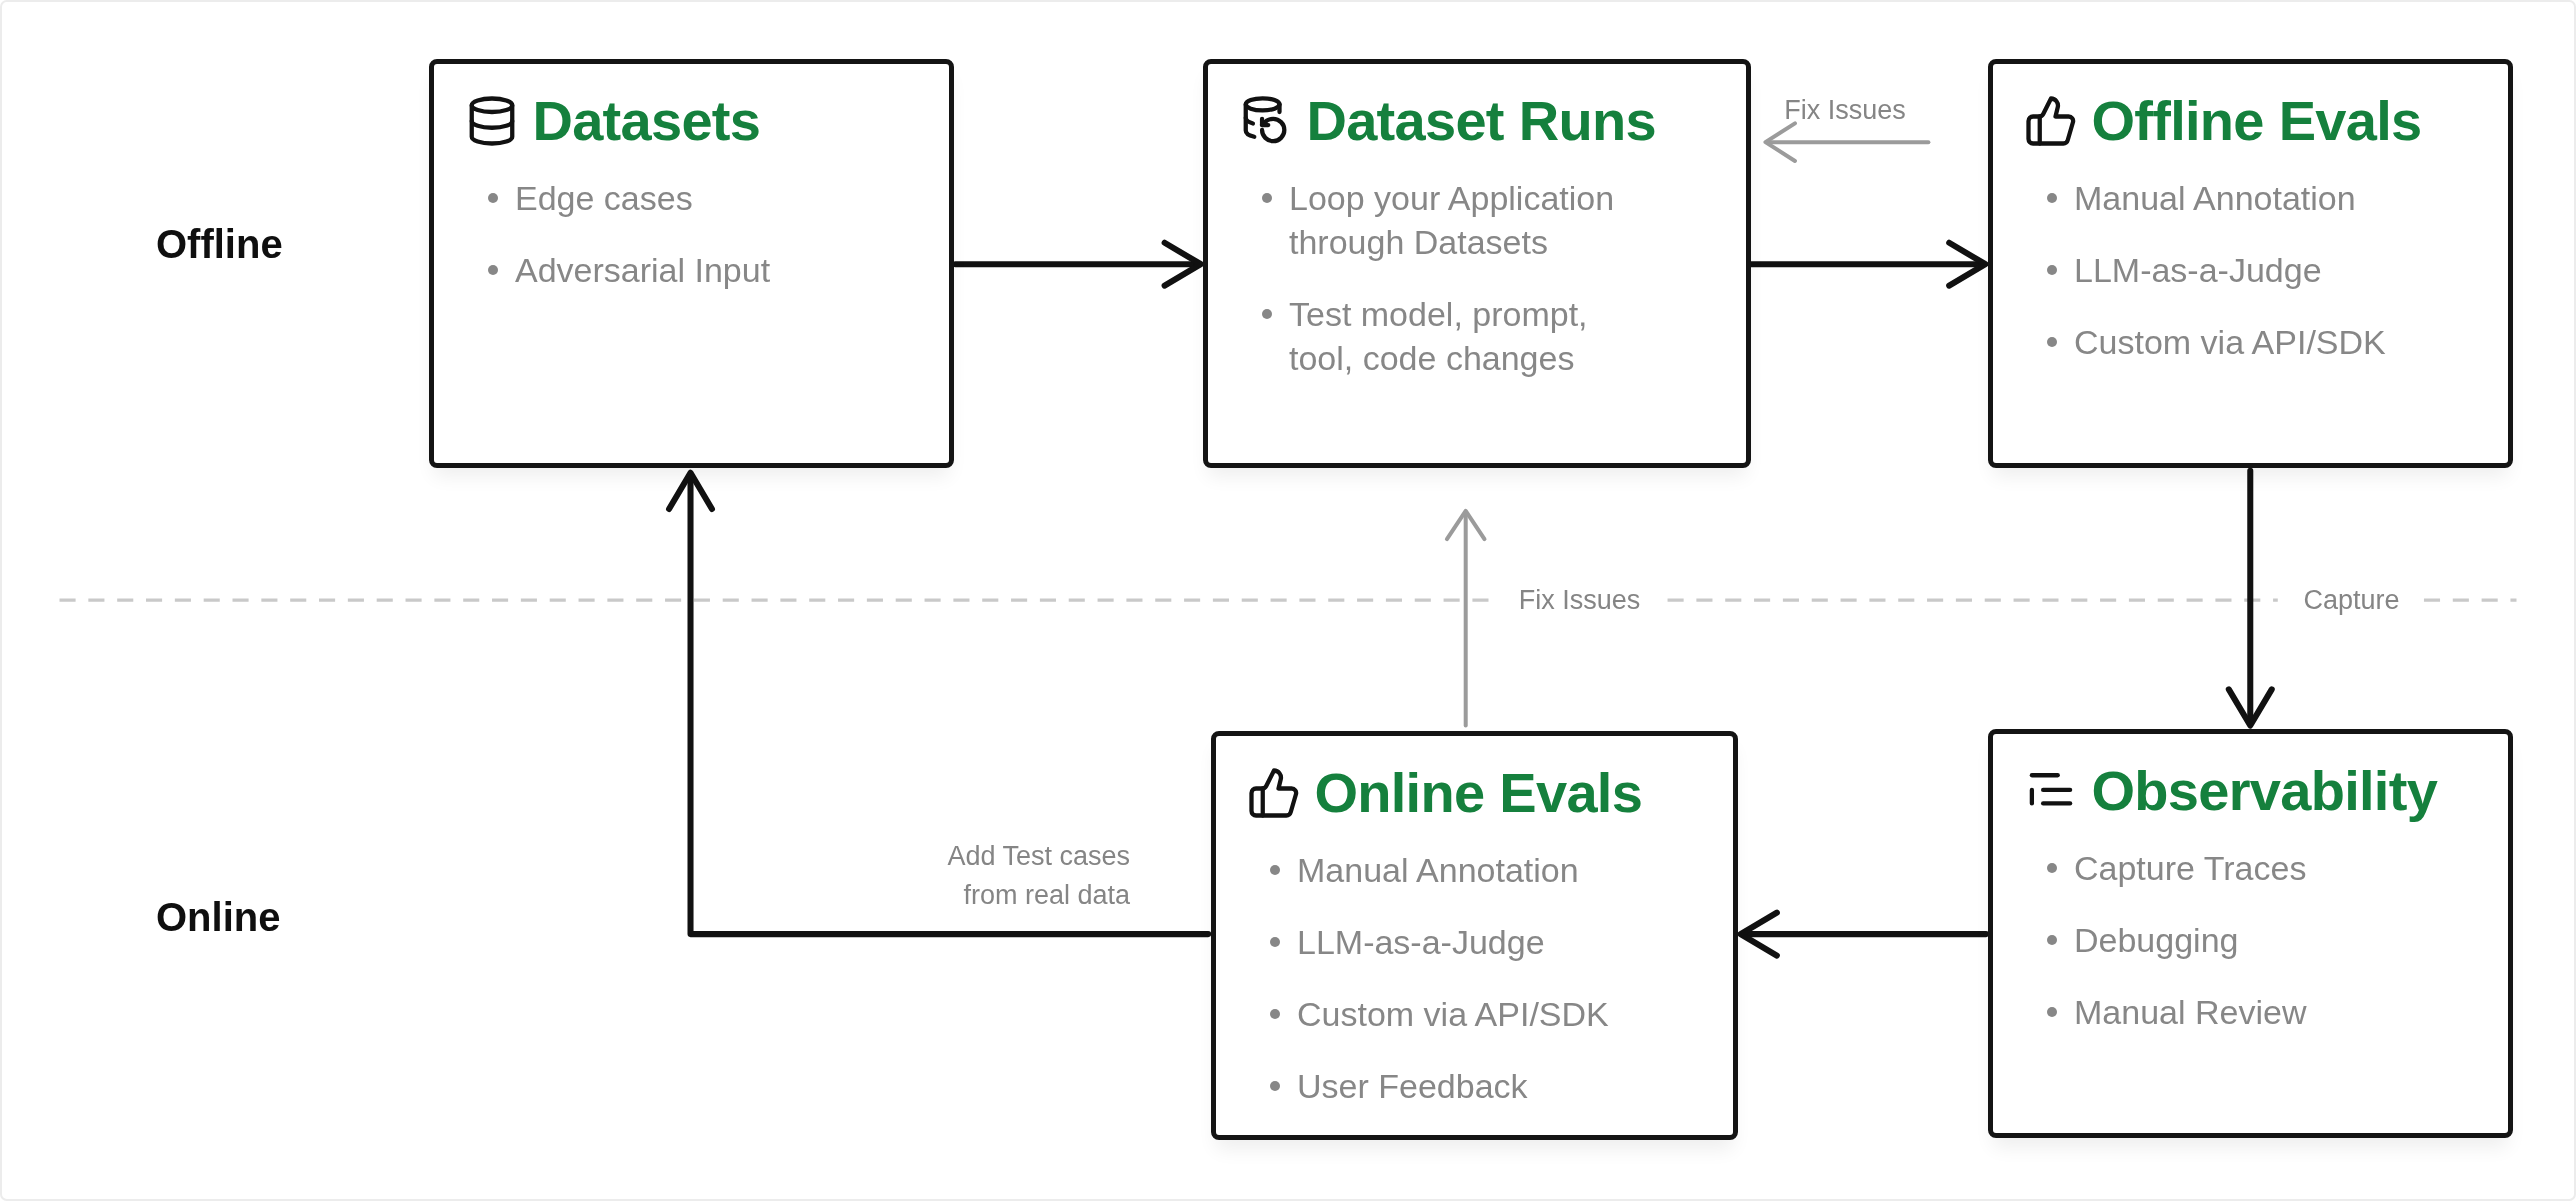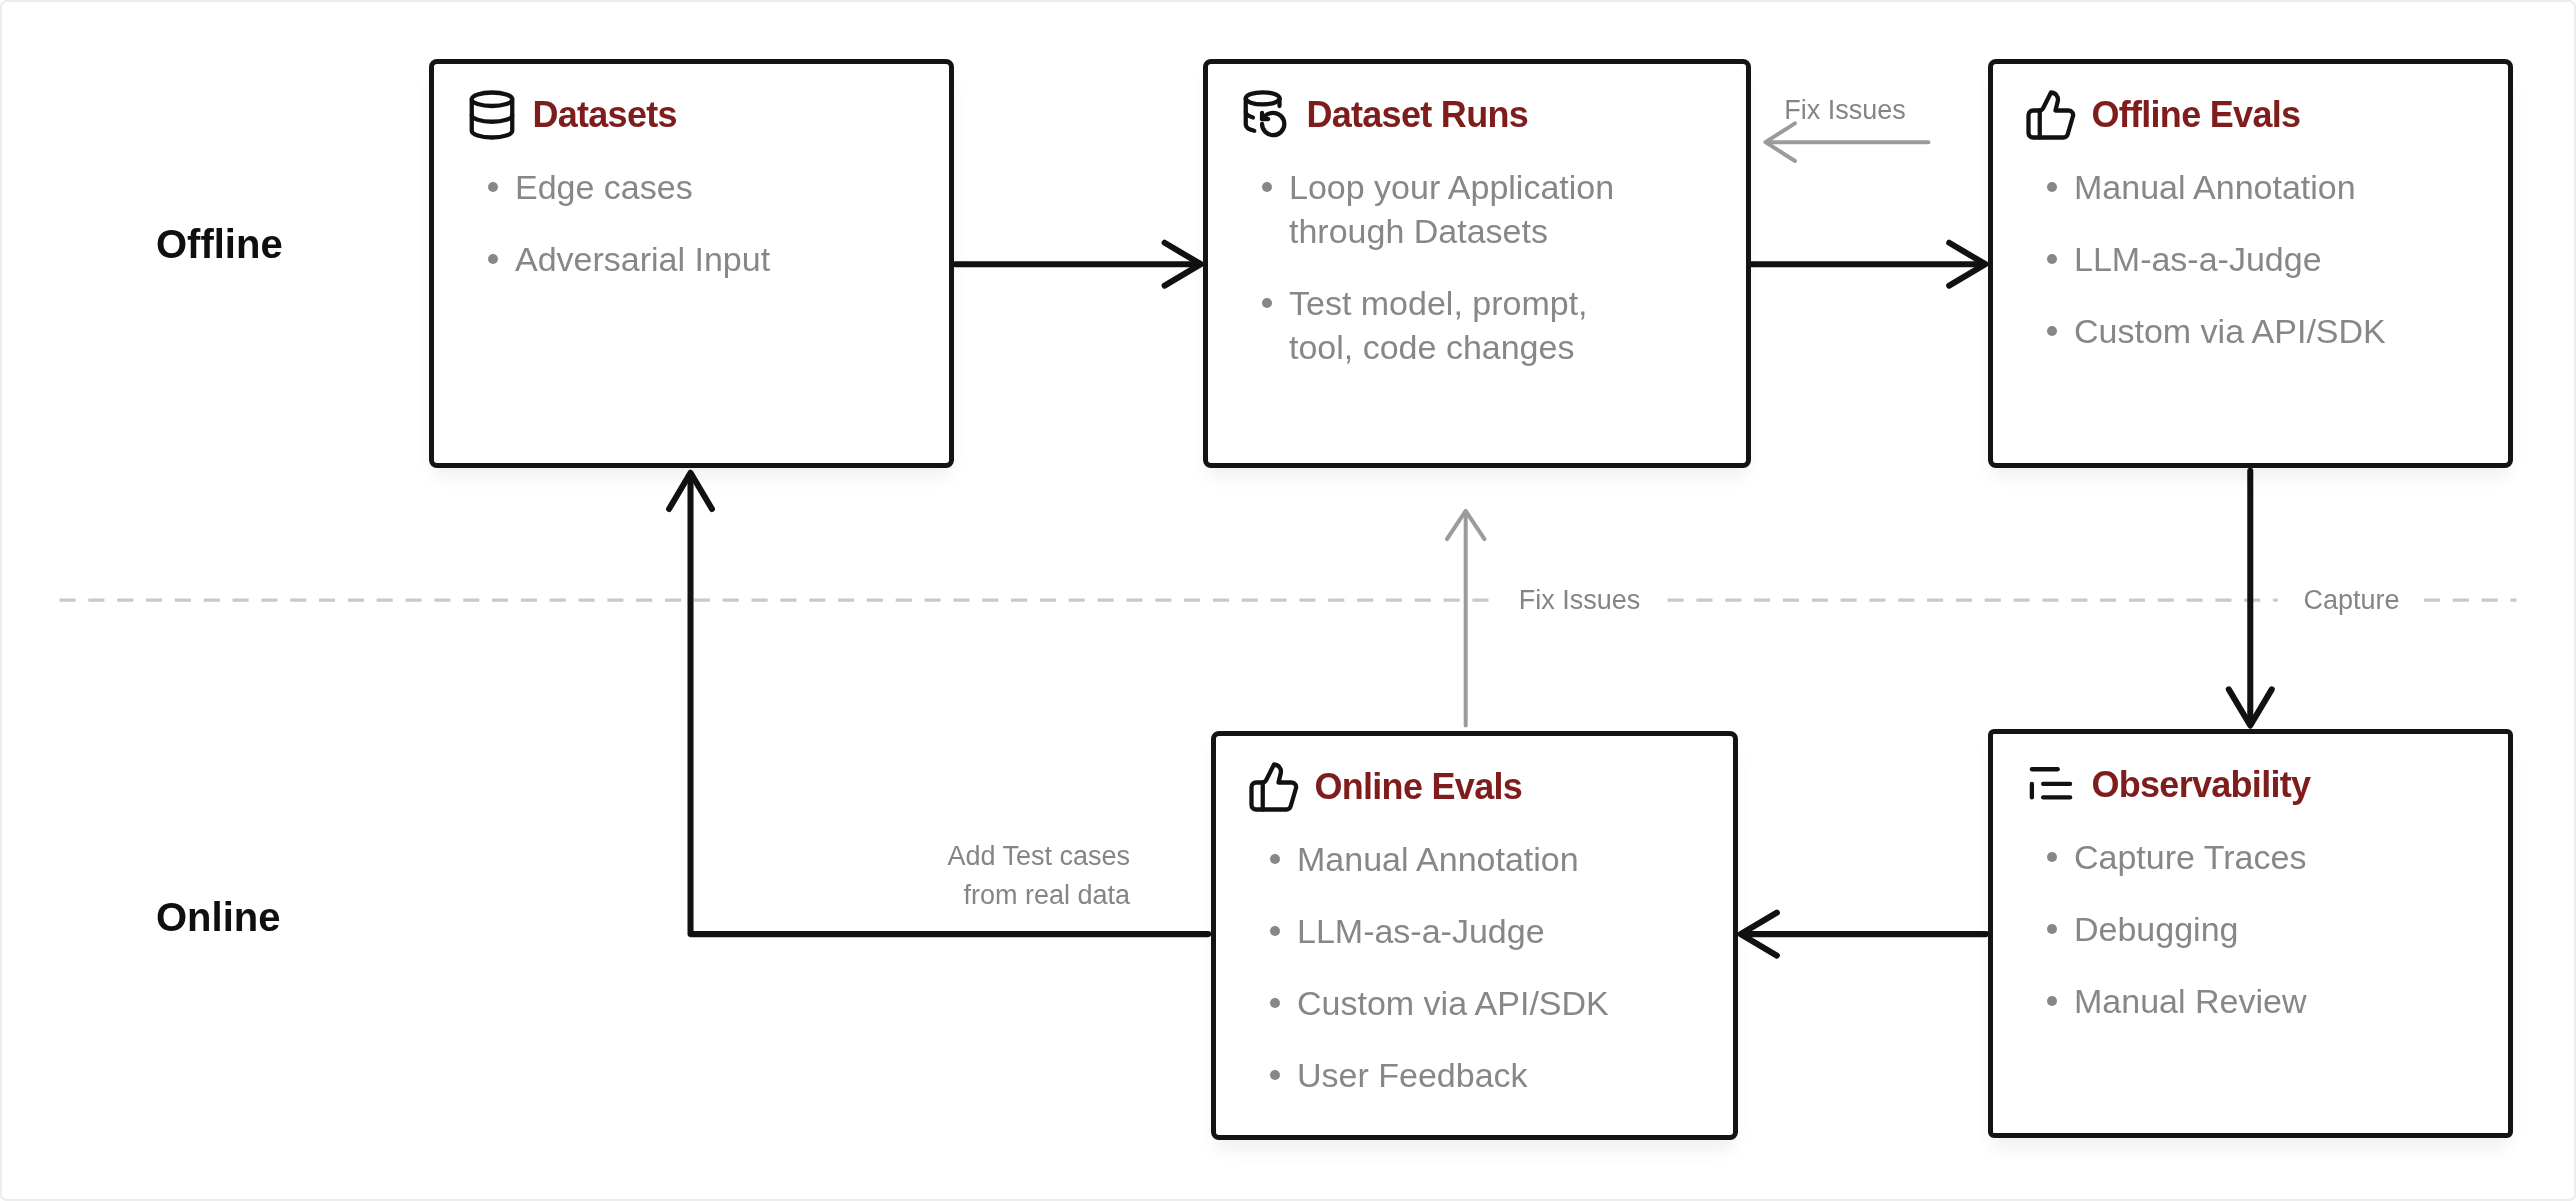--- a/index.html
+++ b/index.html
@@ -27,21 +27,21 @@
     box-shadow:0 13.4px 19px -5.4px rgba(0,0,0,0.07);
     z-index:2;
   }
   .box-title-row{
     display:flex;align-items:center;gap:13.4px;
     padding:24px 29.5px 0 31px;
   }
   .box-icon{width:54px;height:54px;flex:0 0 auto;color:#111111;}
   .box-icon svg{width:100%;height:100%;display:block;}
   .box-title{
-    font-size:36px;font-weight:700;color:#7f1d1d;
+    font-size:56px;font-weight:700;color:#15803d;
     letter-spacing:-0.7px;white-space:nowrap;
   }
   .bullets{
     list-style:none;
     margin:23px 0 0 0;
     padding:0 27px 0 81px;
   }
   .bullets li{
     position:relative;
     font-size:34px;line-height:44px;
@@ -194,21 +194,21 @@
       <span class="box-title">Online Evals</span>
     </div>
     <ul class="bullets">
       <li>Manual Annotation</li>
       <li>LLM-as-a-Judge</li>
       <li>Custom via API/SDK</li>
       <li>User Feedback</li>
     </ul>
   </div>
 
-  <div class="box" style="left:1988px;top:729px;width:525px;height:409px;border-radius:6px;">
+  <div class="box" style="left:1988px;top:729px;width:525px;height:409px;">
     <div class="box-title-row">
       <span class="box-icon">
         <svg viewBox="0 0 24 24" fill="none" stroke="currentColor" stroke-width="1.9" stroke-linecap="round" stroke-linejoin="round">
           <path d="M3.5 5h11.5"></path>
           <path d="M3.5 11.5v6"></path>
           <path d="M8.5 11.5h12"></path>
           <path d="M8.5 17.5h12"></path>
         </svg>
       </span>
       <span class="box-title">Observability</span>

